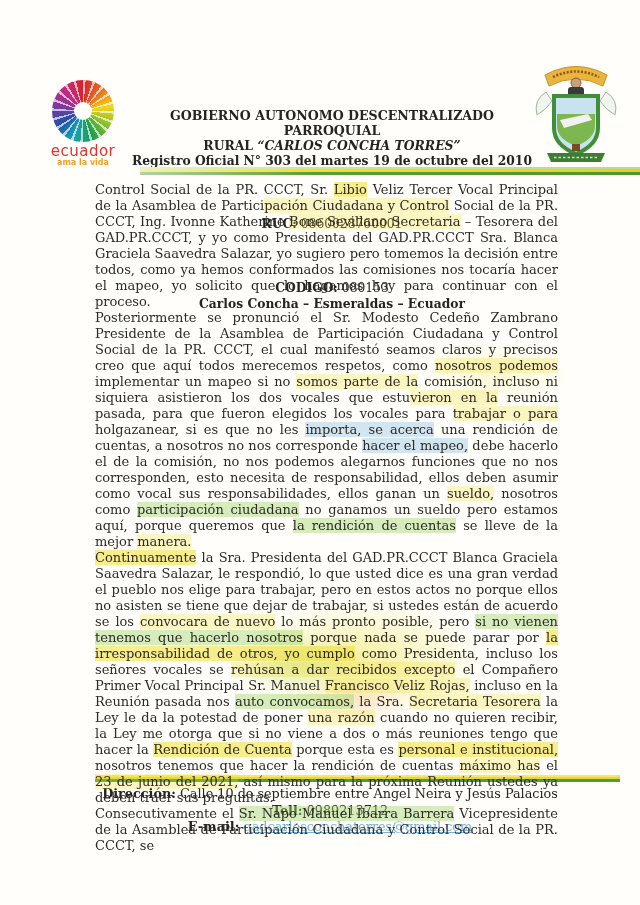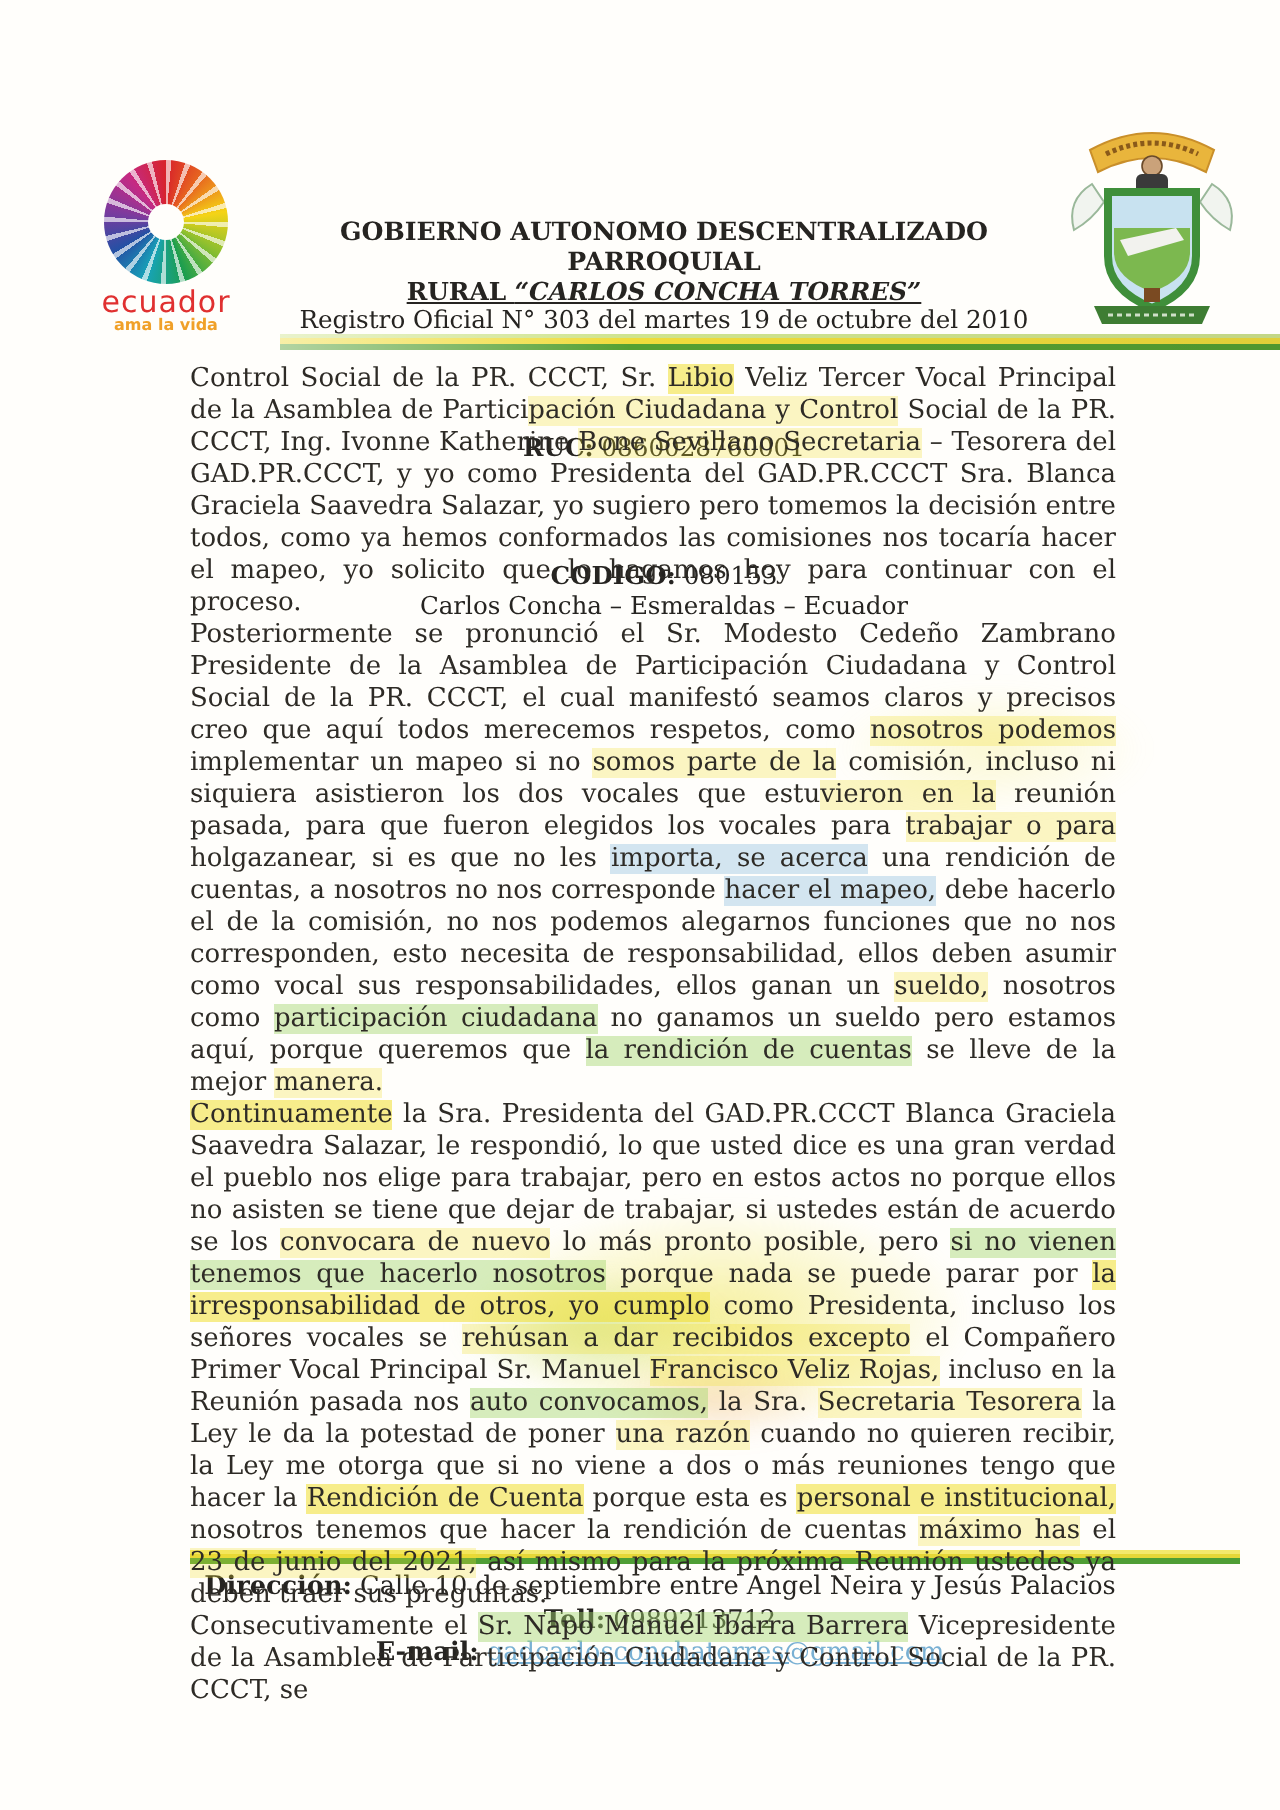--- a/index.html
+++ b/index.html
@@ -13,23 +13,23 @@
       repeating-conic-gradient(rgba(255,255,255,.65) 0deg 5deg, rgba(255,255,255,0) 5deg 18deg),
       conic-gradient(#d8232a,#e86c1f,#f5d416,#8cbf2f,#1e9e4e,#17a3b8,#2450a4,#7a3b9e,#c42a84,#d8232a);}
   .pinwheel::after{content:"";position:absolute;left:22px;top:22px;width:18px;height:18px;background:#fffefb;border-radius:50%;}
   .eclogo-line1{font-family:"DejaVu Sans",sans-serif;font-weight:normal;font-size:15px;color:#e03030;letter-spacing:.5px;line-height:14px;margin-top:2px;}
   .eclogo-line2{font-family:"DejaVu Sans",sans-serif;font-weight:bold;font-size:8px;color:#f0a028;line-height:9px;}
 
   .logo-right{position:absolute;right:16px;top:60px;width:96px;height:106px;}
 
   .header-text{position:absolute;left:128px;top:80px;width:408px;text-align:center;color:#262421;}
   .ht-1{font-size:12.6px;font-weight:bold;line-height:15px;margin-top:28px;}
-  .ht-2{font-size:12.4px;font-weight:bold;line-height:15px;text-decoration:underline;}
+  .ht-2{font-size:12.4px;font-weight:bold;line-height:15px;}
   .ht-2 .nm{font-style:italic;}
-  .ht-3,.ht-6{font-size:12.3px;line-height:15px;}
+  .ht-3,.ht-6{font-size:12.3px;line-height:15px;font-weight:bold;}
   .ht-4,.ht-5{font-size:12.3px;line-height:15px;margin-top:48px;}
   .ht-4 b,.ht-5 b{font-weight:bold;}
 
   .header-divider{position:absolute;left:140px;right:0;top:167px;height:8px;
     background:linear-gradient(to bottom,#cfe48e 0 2px,#efdc3c 2px 5px,#55a032 5px 8px);}
   .header-divider::after{content:"";position:absolute;inset:0;
     background:linear-gradient(to right,rgba(255,255,255,.55),rgba(255,255,255,0) 35%,rgba(0,0,0,.06) 95%);}
 
   
   .doc-body{position:absolute;left:95px;top:182px;width:463px;text-align:justify;

